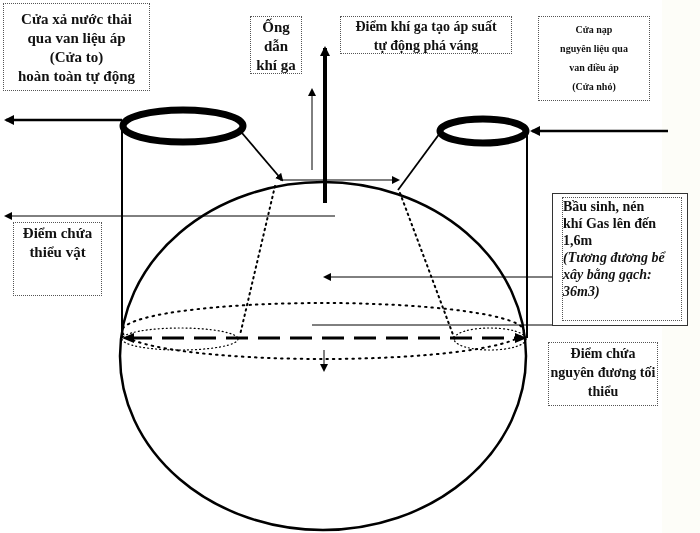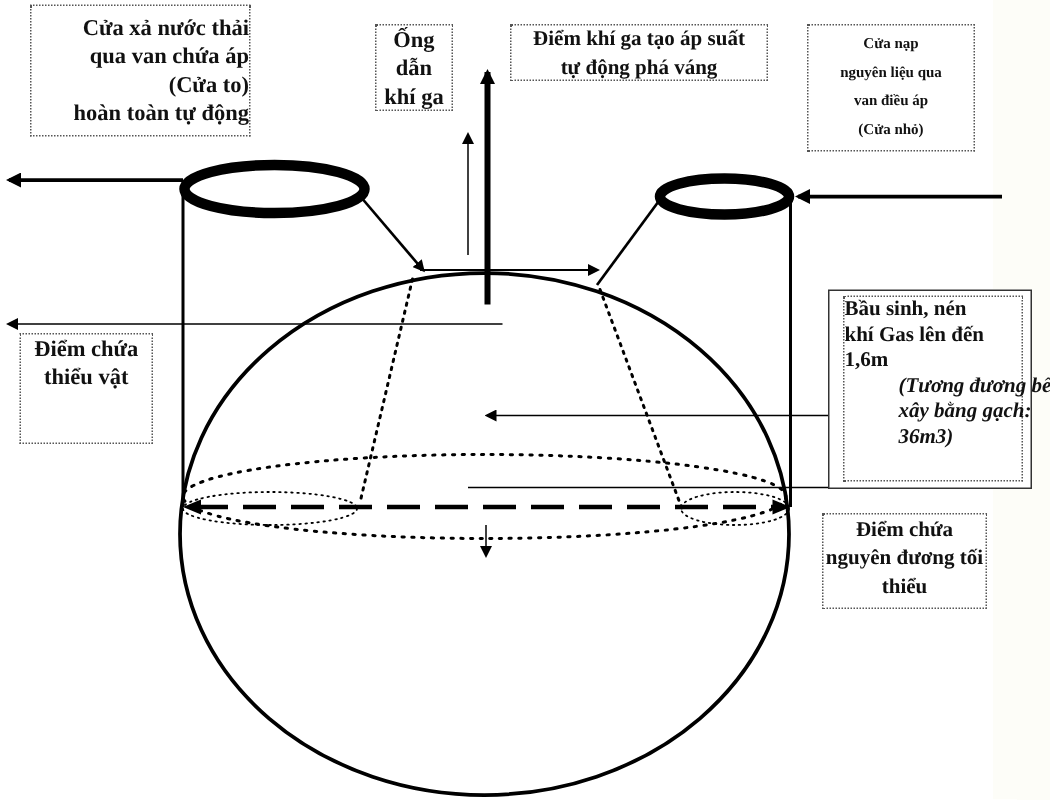--- a/index.html
+++ b/index.html
@@ -18,21 +18,21 @@
       border: 1px dotted #555;
       background: #fff;
       font-weight: bold;
       font-size: 15px;
       line-height: 19px;
       color: #111;
       text-align: center;
       box-sizing: border-box;
     }
     .label .line { display: block; white-space: nowrap; }
-    .italic { font-style: italic; margin-left: 36px; }
+    .italic { font-style: italic; }
     .outer-box {
       position: absolute; border: 1px solid #333; background: #fff; box-sizing: border-box;
     }
   </style>
 </head>
 <body>
 
 <div class="right-strip"></div>
 
 <svg class="diagram" width="700" height="533" viewBox="0 0 700 533">
@@ -91,23 +91,23 @@
   <ellipse cx="180" cy="339" rx="58" ry="11" fill="none" stroke="#000" stroke-width="1.2" stroke-dasharray="1 3" stroke-linecap="round"></ellipse>
   <ellipse cx="490" cy="339" rx="36" ry="11" fill="none" stroke="#000" stroke-width="1.2" stroke-dasharray="1 3" stroke-linecap="round"></ellipse>
 
   <line x1="130" y1="338" x2="520" y2="338" stroke="#000" stroke-width="3" stroke-dasharray="22 10"></line>
   <path d="M122,338 L134,333 L134,343 z" fill="#000"></path>
   <path d="M527,338 L515,333 L515,343 z" fill="#000"></path>
 
   <line x1="324" y1="350" x2="324" y2="370" stroke="#000" stroke-width="1" marker-end="url(#ah)"></line>
 </svg>
 
-<div class="label" style="left:20px; top:3px; width:147px; height:88px; padding-top:6px;text-align:right;">
+<div class="label" style="left:3px; top:3px; width:147px; height:88px; padding-top:6px;">
   <span class="line">Cửa xả nước thải</span>
-  <span class="line">qua van chứa áp</span>
+  <span class="line">qua van liệu áp</span>
   <span class="line">(Cửa to)</span>
   <span class="line">hoàn toàn tự động</span>
 </div>
 
 <div class="label" style="left:250px; top:16px; width:52px; height:58px; padding-top:1px;">
   <span class="line">Ống</span>
   <span class="line">dẫn</span>
   <span class="line">khí ga</span>
 </div>
 

